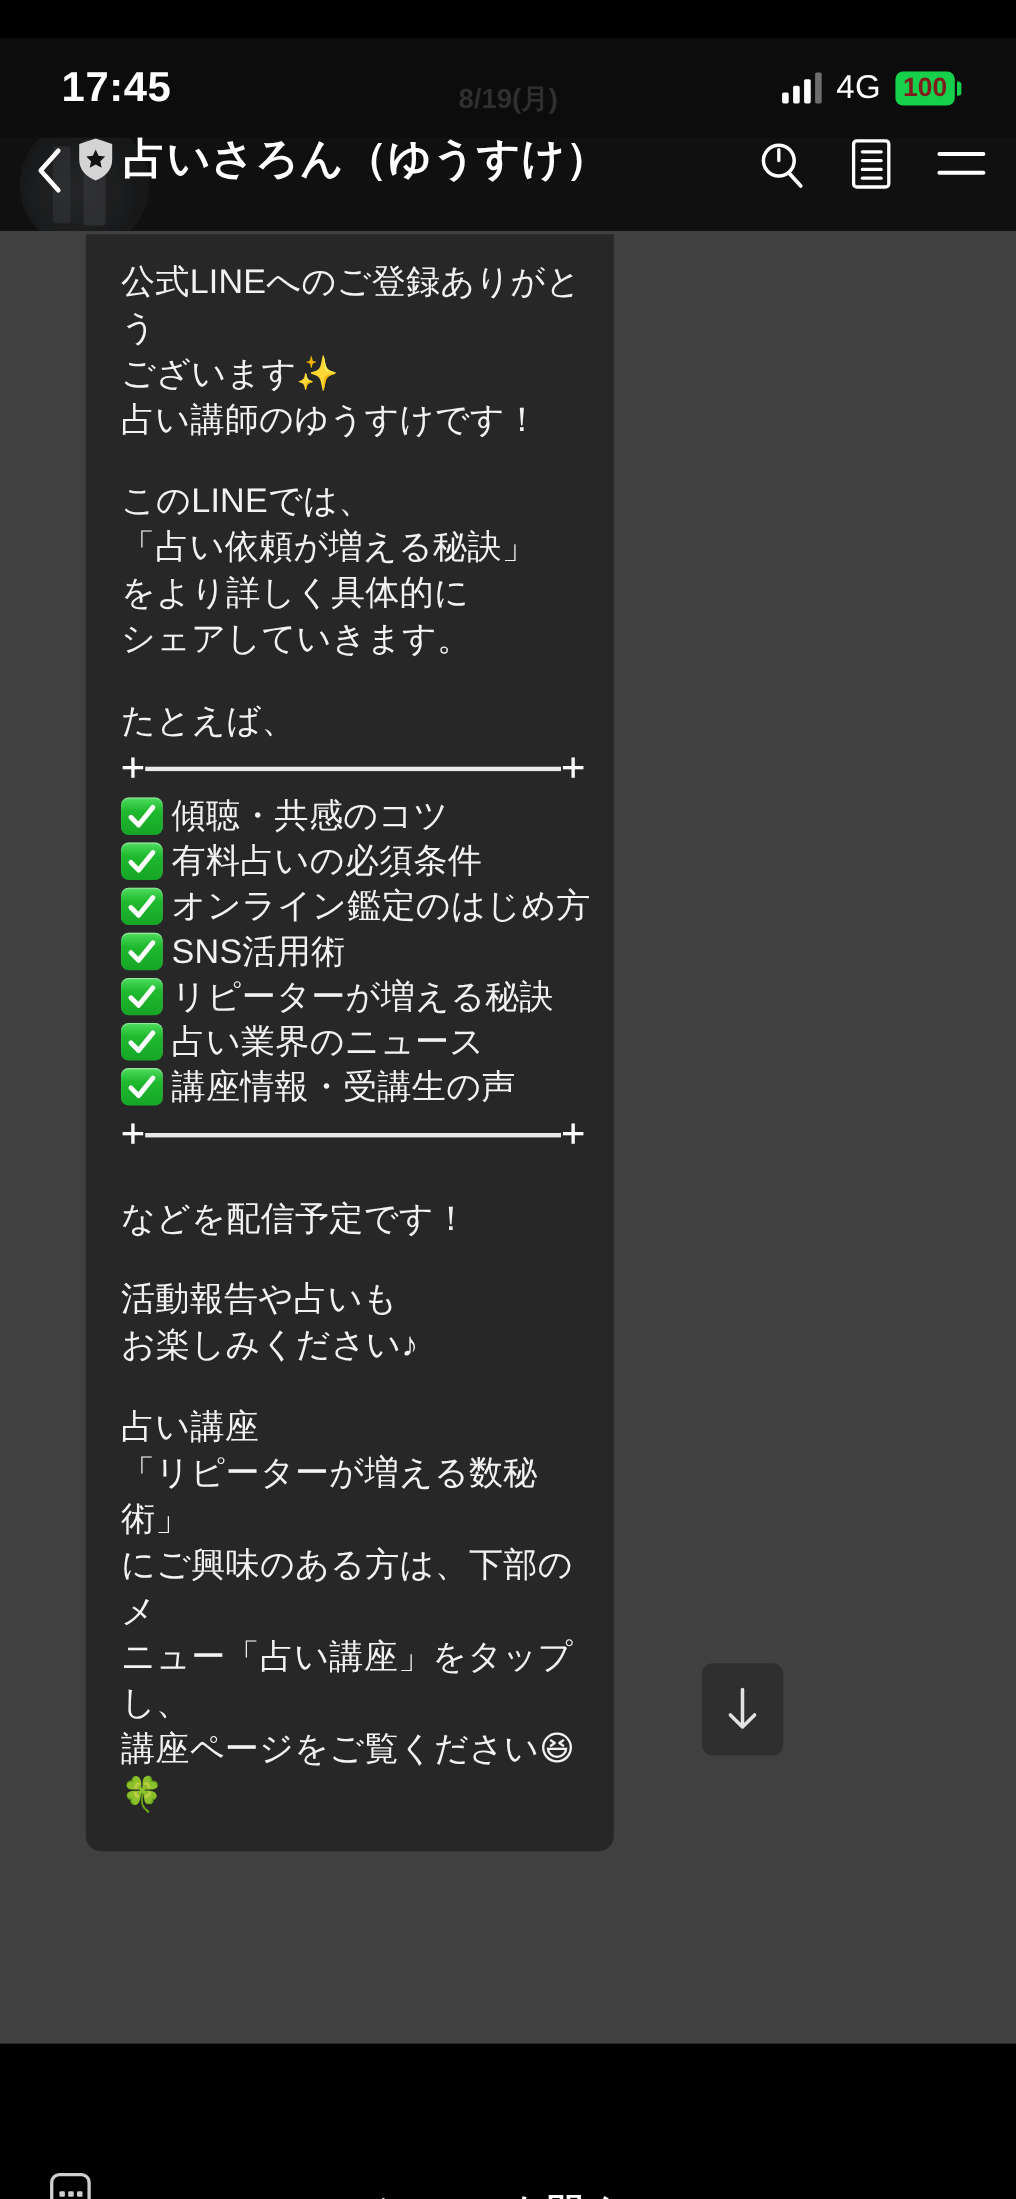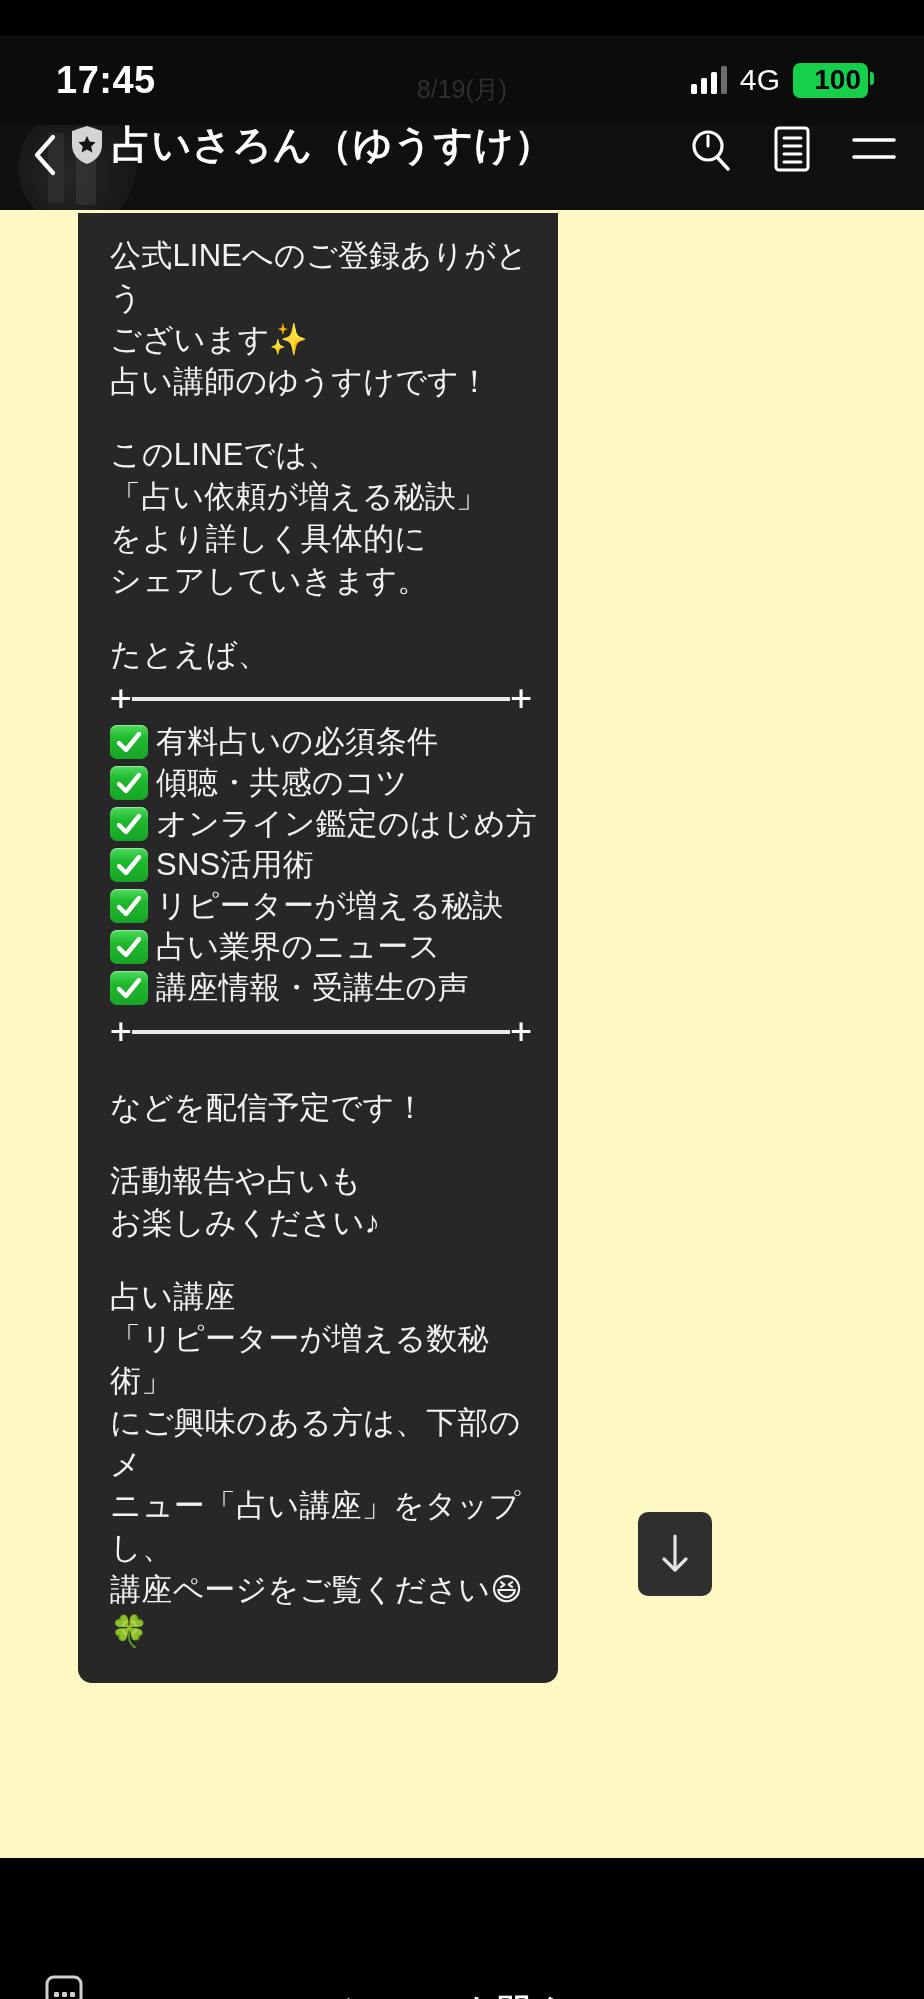--- a/index.html
+++ b/index.html
@@ -29,38 +29,39 @@
   .sb-time{
     font-size:38px; font-weight:600; letter-spacing:.5px;
     line-height:1;
   }
   .sb-datecenter{
     position:absolute; left:0; right:0; top:38px;
     text-align:center;
     font-size:25px;
     color:#2f2f2f;
     pointer-events:none;
+    font-weight:bold;
   }
   .sb-right{
     margin-left:auto;
     display:flex; align-items:center; gap:13px;
     position:relative; z-index:3;
   }
   .bars{ display:flex; align-items:flex-end; gap:4px; height:28px;}
   .bars i{ display:block; width:6px; background:#fff; border-radius:1.5px;}
   .bars i:nth-child(1){height:10px;}
   .bars i:nth-child(2){height:16px;}
   .bars i:nth-child(3){height:22px;}
   .bars i:nth-child(4){height:28px; background:#6d6d6d;}
   .sb-net{ font-size:30px; font-weight:400; letter-spacing:.3px;}
   .sb-batt{
-    background:#16cf4b; color:#000000;
-    font-size:28px; font-weight:700;
+    background:#16cf4b; color:#7f1d1d;
+    font-size:24px; font-weight:700;
     border-radius:7px;
-    padding:3px 7px 4px 21px;
+    padding:3px 7px 4px 7px;
     line-height:1;
     position:relative;
   }
   .sb-batt::after{
     content:""; position:absolute; right:-6px; top:9px;
     width:4px; height:13px; background:#16cf4b;
     border-radius:0 3px 3px 0;
   }
 
   
@@ -115,21 +116,21 @@
   }
   .head-actions .ic{
     width:48px; height:48px;
     display:flex; align-items:center; justify-content:center;
   }
 
   
   .chatbody{
     position:relative;
     flex:1 1 auto;
-    background:#fef9c3;
+    background:#404040;
     overflow:hidden;
     padding-left:33px;
   }
   .bubble{
     position:absolute;
     left:78px; top:3px;
     width:480px;
     background:#272727;
     border-radius:0 0 14px 14px;
     padding:22px 26px 30px 32px;
@@ -293,23 +294,23 @@
     <div class="bubble" id="bubble"><span class="line">公式LINEへのご登録ありがとう
 ございます✨
 占い講師のゆうすけです！
 </span><span class="gap"></span><span class="line">このLINEでは、
 「占い依頼が増える秘訣」
 をより詳しく具体的に
 シェアしていきます。
 </span><span class="gap"></span><span class="line">たとえば、
 </span><div class="divline" title="+---------------------------+"><span class="plus">+</span><span class="dash"></span><span class="plus">+</span></div><div><div class="checkrow"><span class="cbox"><svg viewBox="0 0 28 26">
                 <polyline points="4,14 11,21 24,5" fill="none" stroke="#ffffff" stroke-width="4.4" stroke-linecap="round" stroke-linejoin="round"></polyline>
+              </svg></span><span class="ctext">傾聴・共感のコツ</span></div><div class="checkrow"><span class="cbox"><svg viewBox="0 0 28 26">
+                <polyline points="4,14 11,21 24,5" fill="none" stroke="#ffffff" stroke-width="4.4" stroke-linecap="round" stroke-linejoin="round"></polyline>
               </svg></span><span class="ctext">有料占いの必須条件</span></div><div class="checkrow"><span class="cbox"><svg viewBox="0 0 28 26">
-                <polyline points="4,14 11,21 24,5" fill="none" stroke="#ffffff" stroke-width="4.4" stroke-linecap="round" stroke-linejoin="round"></polyline>
-              </svg></span><span class="ctext">傾聴・共感のコツ</span></div><div class="checkrow"><span class="cbox"><svg viewBox="0 0 28 26">
                 <polyline points="4,14 11,21 24,5" fill="none" stroke="#ffffff" stroke-width="4.4" stroke-linecap="round" stroke-linejoin="round"></polyline>
               </svg></span><span class="ctext">オンライン鑑定のはじめ方</span></div><div class="checkrow"><span class="cbox"><svg viewBox="0 0 28 26">
                 <polyline points="4,14 11,21 24,5" fill="none" stroke="#ffffff" stroke-width="4.4" stroke-linecap="round" stroke-linejoin="round"></polyline>
               </svg></span><span class="ctext">SNS活用術</span></div><div class="checkrow"><span class="cbox"><svg viewBox="0 0 28 26">
                 <polyline points="4,14 11,21 24,5" fill="none" stroke="#ffffff" stroke-width="4.4" stroke-linecap="round" stroke-linejoin="round"></polyline>
               </svg></span><span class="ctext">リピーターが増える秘訣</span></div><div class="checkrow"><span class="cbox"><svg viewBox="0 0 28 26">
                 <polyline points="4,14 11,21 24,5" fill="none" stroke="#ffffff" stroke-width="4.4" stroke-linecap="round" stroke-linejoin="round"></polyline>
               </svg></span><span class="ctext">占い業界のニュース</span></div><div class="checkrow"><span class="cbox"><svg viewBox="0 0 28 26">
                 <polyline points="4,14 11,21 24,5" fill="none" stroke="#ffffff" stroke-width="4.4" stroke-linecap="round" stroke-linejoin="round"></polyline>
               </svg></span><span class="ctext">講座情報・受講生の声</span></div></div><div class="divline" title="+---------------------------+"><span class="plus">+</span><span class="dash"></span><span class="plus">+</span></div><span class="gap"></span><span class="line">などを配信予定です！

